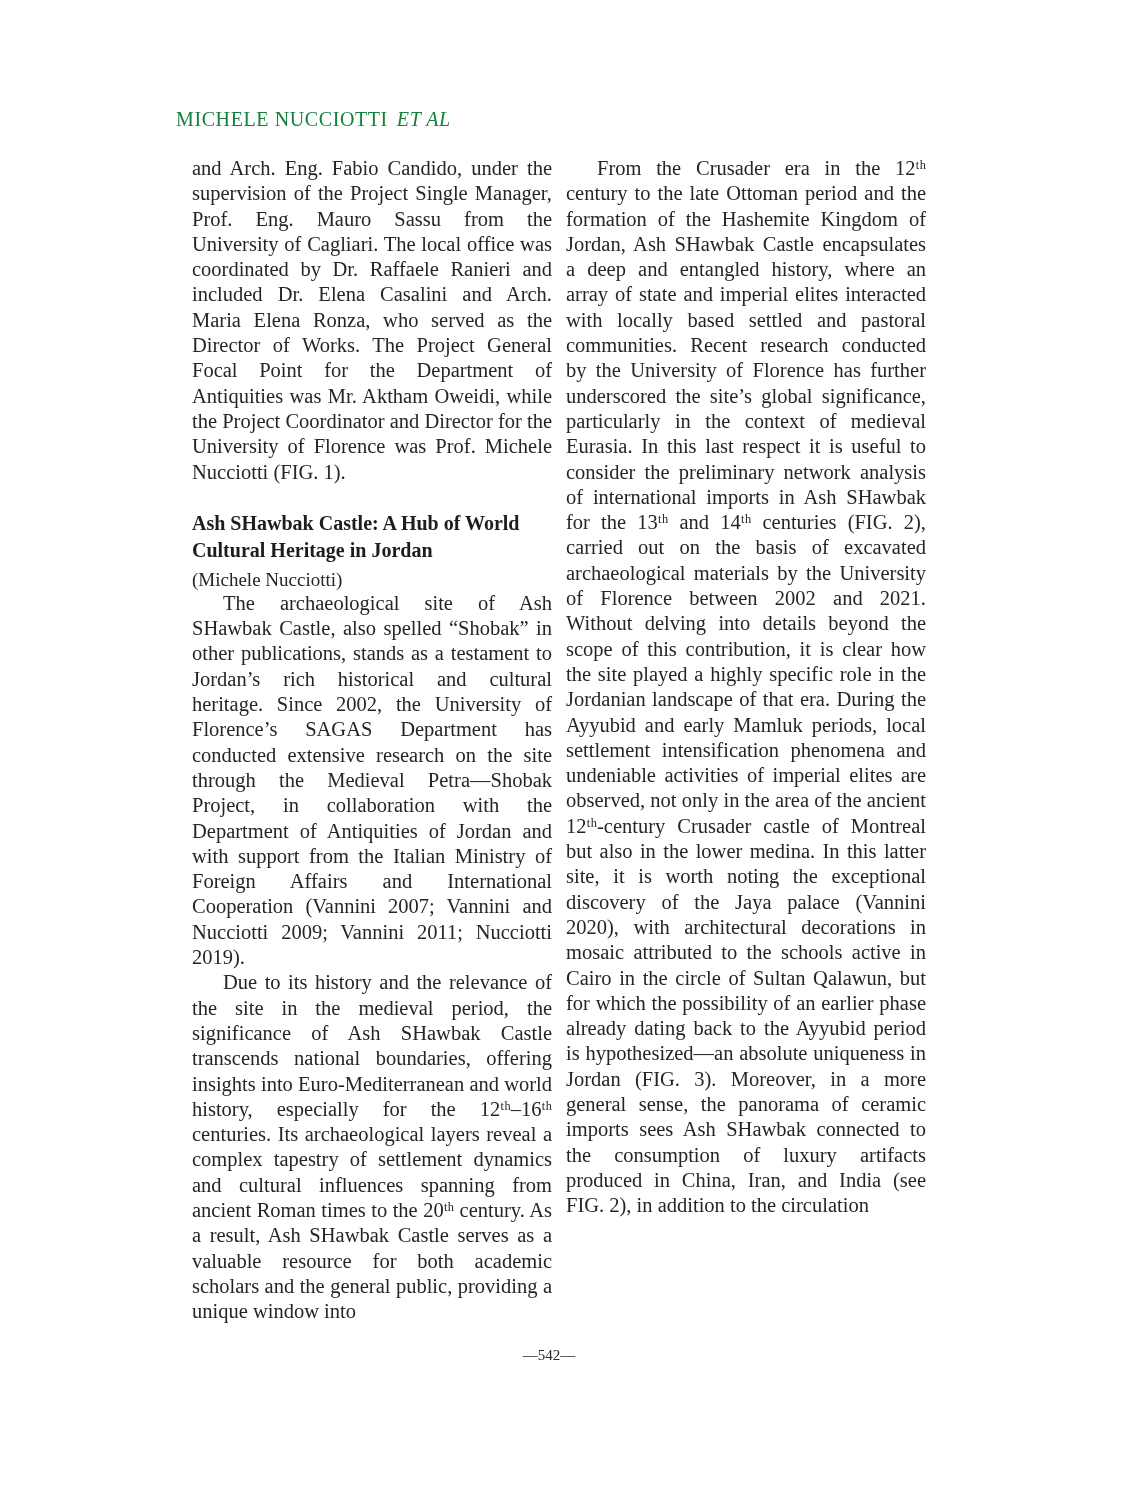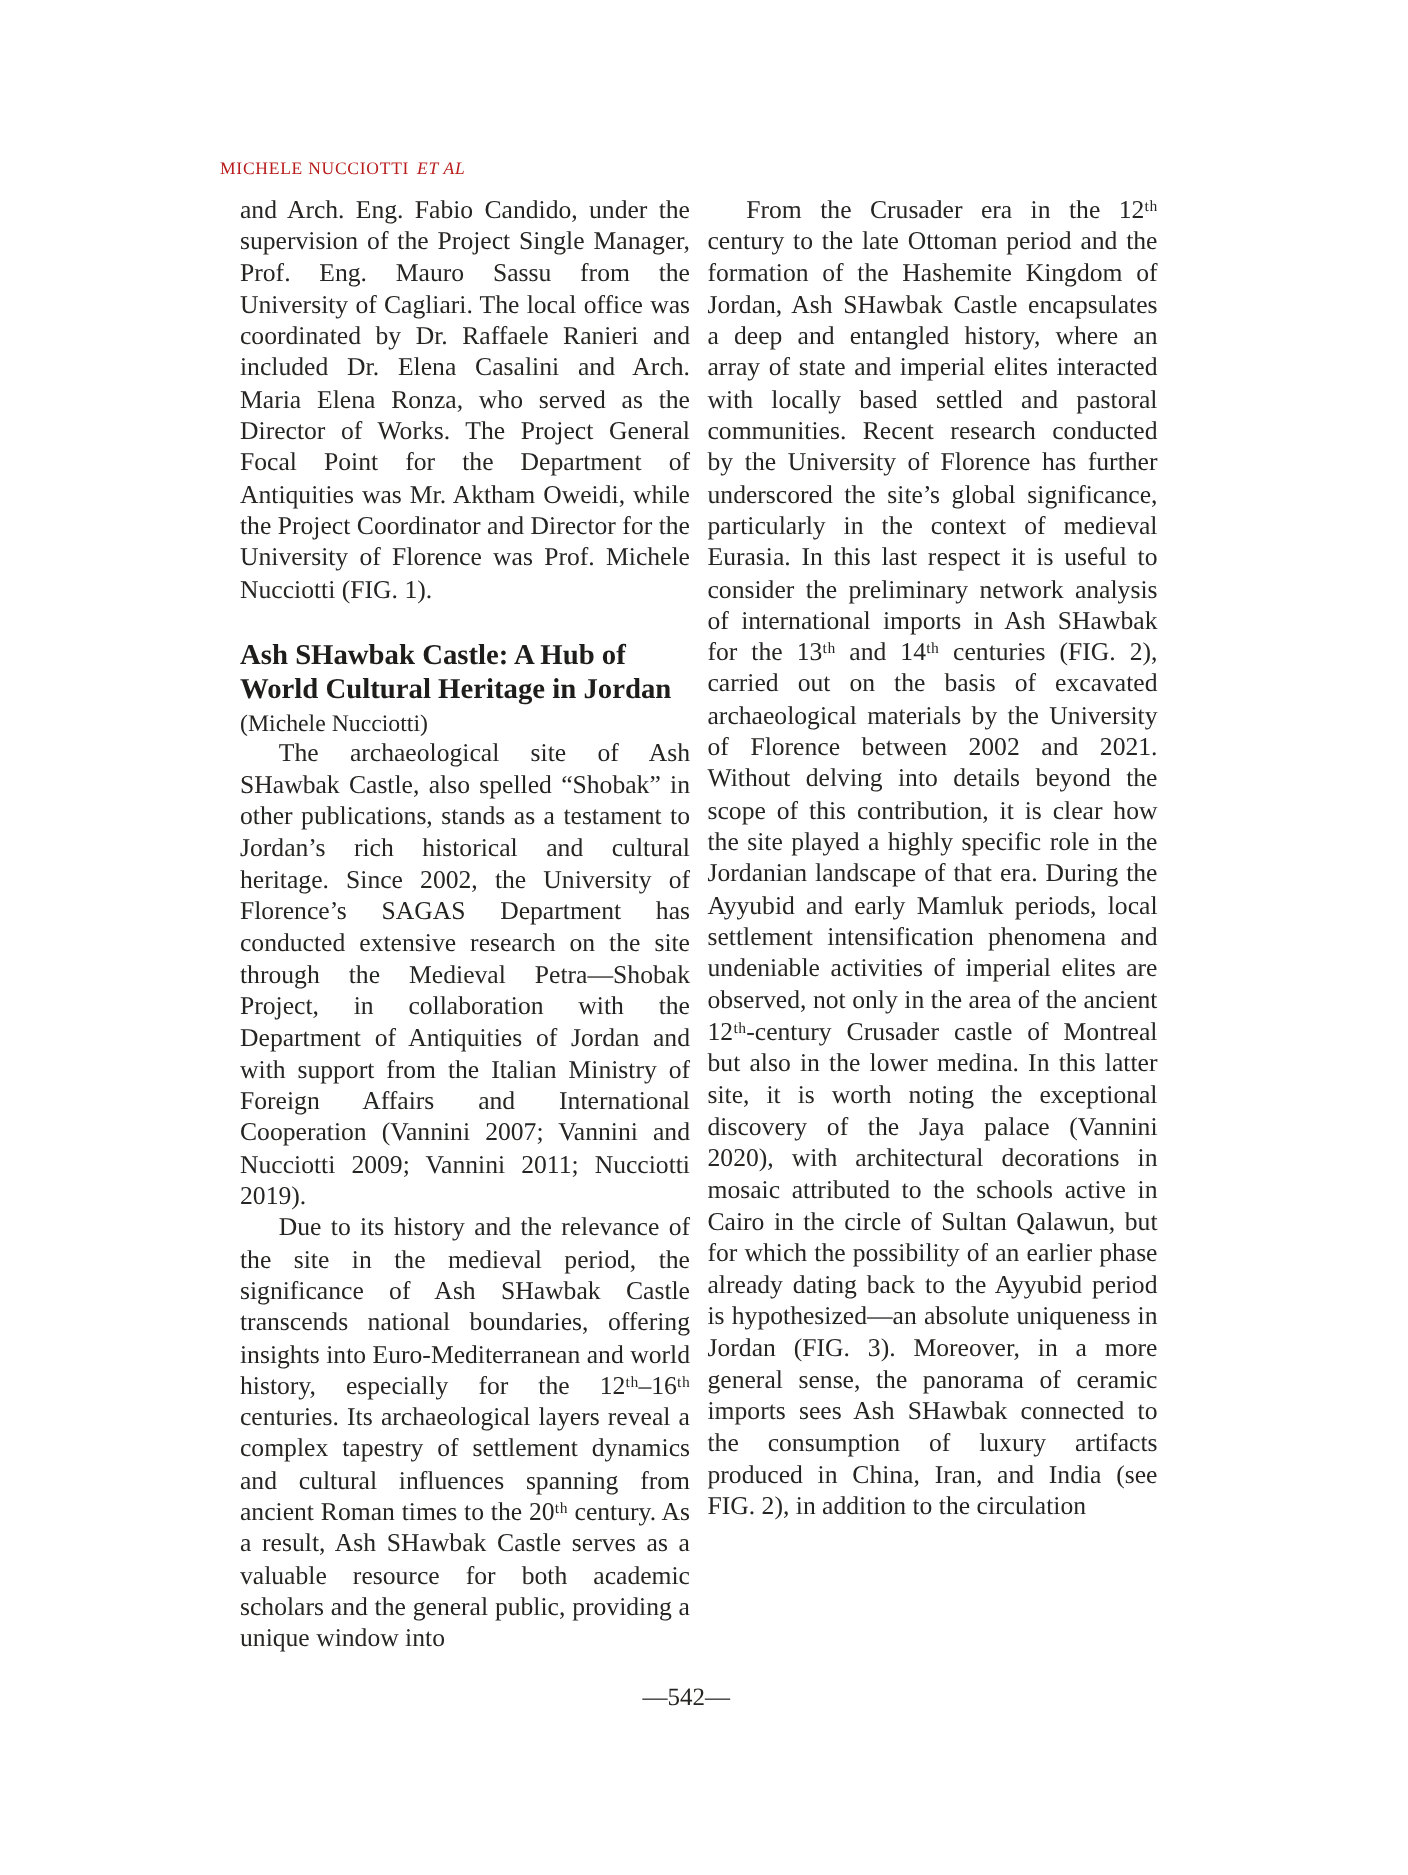--- a/index.html
+++ b/index.html
@@ -16,24 +16,24 @@
   .page {
     position: relative;
     width: 1126px;
     height: 1500px;
     background: #ffffff;
     overflow: hidden;
   }
   .running-header {
     position: absolute;
     left: 176px;
-    top: 128px;
-    font-size: 14px;
+    top: 108px;
+    font-size: 20px;
     letter-spacing: 0.6px;
-    color: #b91c1c;
+    color: #15803d;
     white-space: nowrap;
   }
   .running-header .etal {
     font-style: italic;
     margin-left: 0.45em;
   }
   .columns {
     position: absolute;
     left: 176px;
     top: 156px;
@@ -53,41 +53,41 @@
   }
   .column p {
     margin: 0;
     padding: 0;
   }
   p.indented {
     text-indent: 31px;
   }
   .section-heading {
     font-weight: 700;
-    font-size: 23px;
+    font-size: 20px;
     line-height: 27px;
     margin: 25px 0 5px 0;
     text-align: left;
     hyphens: none;
     -webkit-hyphens: none;
     color: #1e1d1b;
   }
   .section-byline {
     font-size: 19px;
     line-height: 22px;
     margin: 0 0 25px 0;
     text-align: left;
   }
   .page-number {
     position: absolute;
     left: 176px;
     top: 1347px;
     width: 746px;
     text-align: center;
-    font-size: 20px;
+    font-size: 15px;
     color: #262523;
   }
 </style>
 </head>
 <body>
 
 <div class="page">
 
   <div class="running-header">
     <span>MICHELE NUCCIOTTI</span><span class="etal">ET AL</span>

